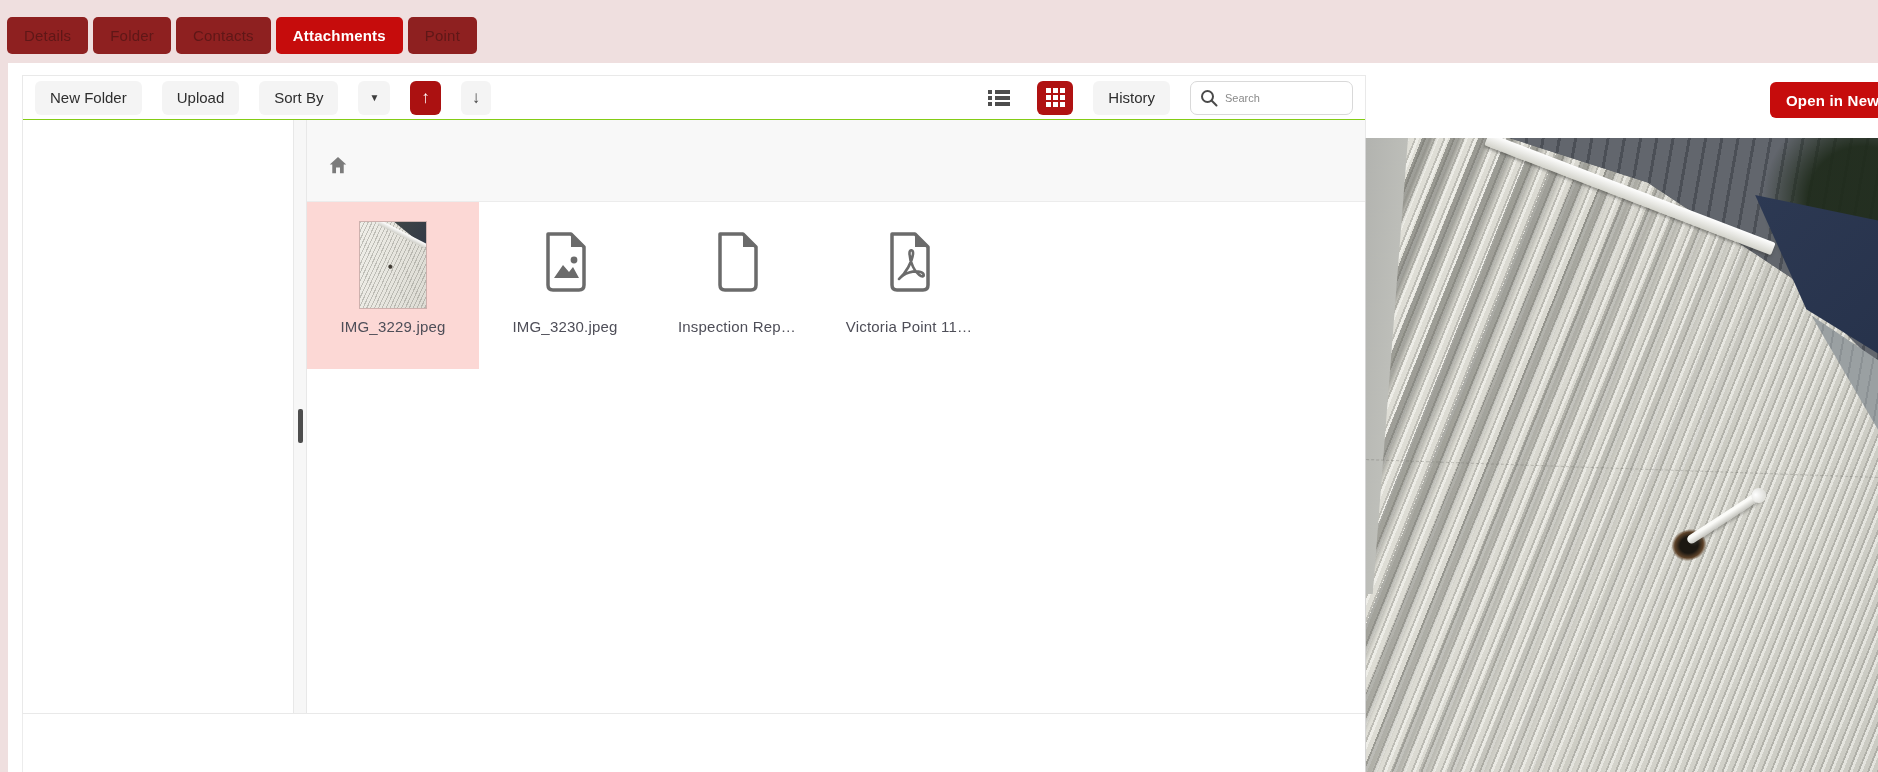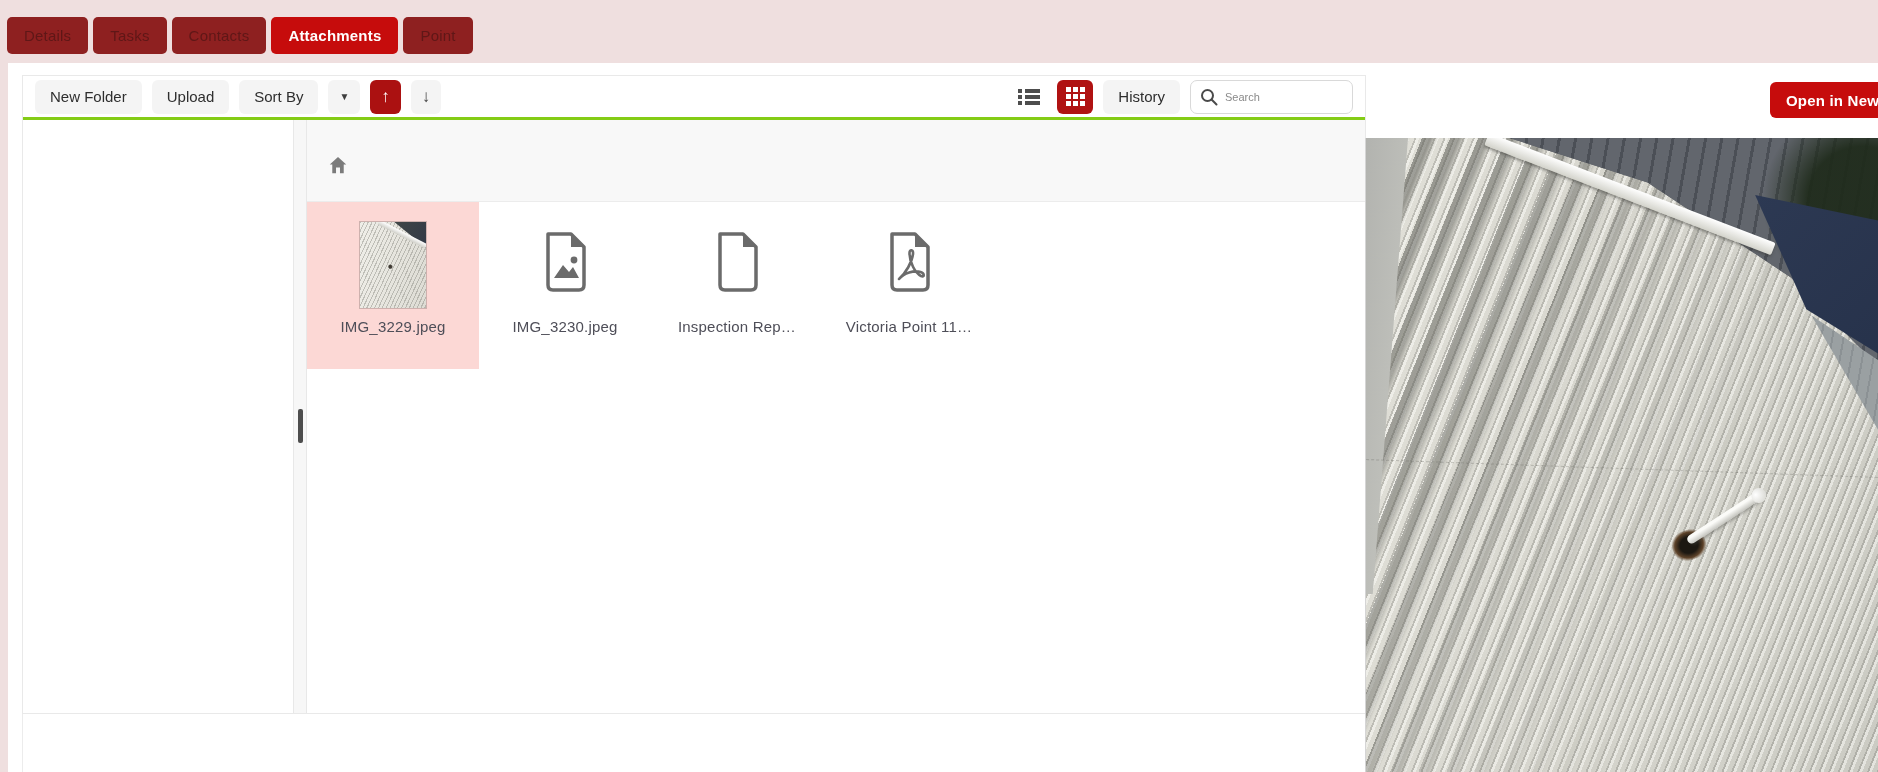--- a/index.html
+++ b/index.html
@@ -12,22 +12,22 @@
 
   
   .tabs { position:absolute; left:7px; top:17px; display:flex; gap:5px; }
   .tab { height:37px; padding:0 17px; display:flex; align-items:center; border-radius:5px;
          background:#8e2020; color:#5f1717; font-size:15px; letter-spacing:.2px; cursor:pointer; }
   .tab.active { background:#c60c0c; color:#ffffff; font-weight:700; }
 
   
   .card { position:absolute; left:22px; top:75px; width:1344px; height:639px;
           background:#ffffff; border:1px solid #e9e9e9; display:flex; flex-direction:column; }
-  .toolbar { height:44px; flex:0 0 44px; border-bottom:3px solid #84cc16;
-             display:flex; align-items:center; padding:0 12px; gap:10px;justify-content:flex-end; }
+  .toolbar { height:44px; flex:0 0 44px; border-bottom:1px solid #84cc16;
+             display:flex; align-items:center; padding:0 12px; gap:20px;justify-content:flex-end; }
   .btn { height:34px; padding:0 15px; display:flex; align-items:center; justify-content:center;
          background:#f4f4f4; border-radius:6px; font-size:15px; color:#2e2e2e; cursor:pointer;
          white-space:nowrap; }
   .btn.small { padding:0 11px; }
   .btn.red { background:#ab1111; color:#ffffff; }
   .caret { font-size:10px; color:#3d3d3d; }
   .arrow { font-size:17px; line-height:1; }
   .arrow.up { color:#ffffff; font-weight:700; }
   .arrow.down { color:#3d3d3d; font-weight:700; }
   .spacer { flex:1; }
@@ -124,21 +124,21 @@
   .gi span { background:#ffffff; }
 </style>
 </head>
 <body>
 
 <div class="top-band"></div>
 <div class="left-strip"></div>
 
 <div class="tabs">
   <div class="tab">Details</div>
-  <div class="tab">Tasks</div>
+  <div class="tab">Folder</div>
   <div class="tab">Contacts</div>
   <div class="tab active">Attachments</div>
   <div class="tab">Point</div>
 </div>
 
 <div class="card">
   <div class="toolbar">
     <div class="btn">New Folder</div>
     <div class="btn">Upload</div>
     <div class="btn">Sort By</div>

